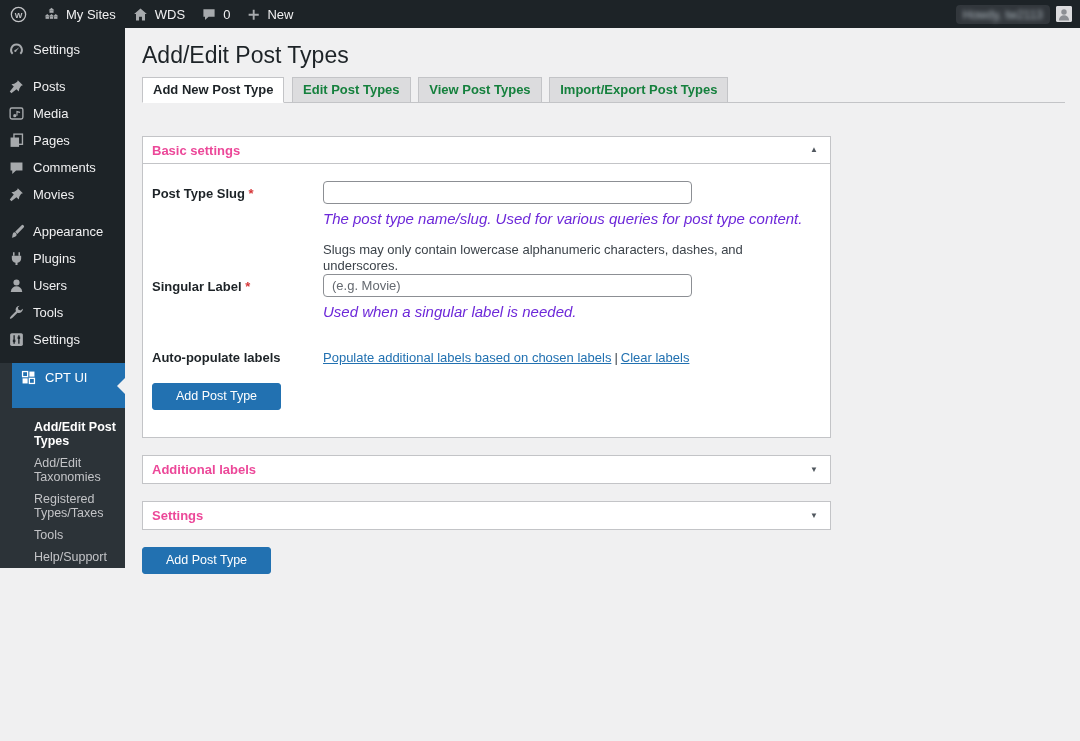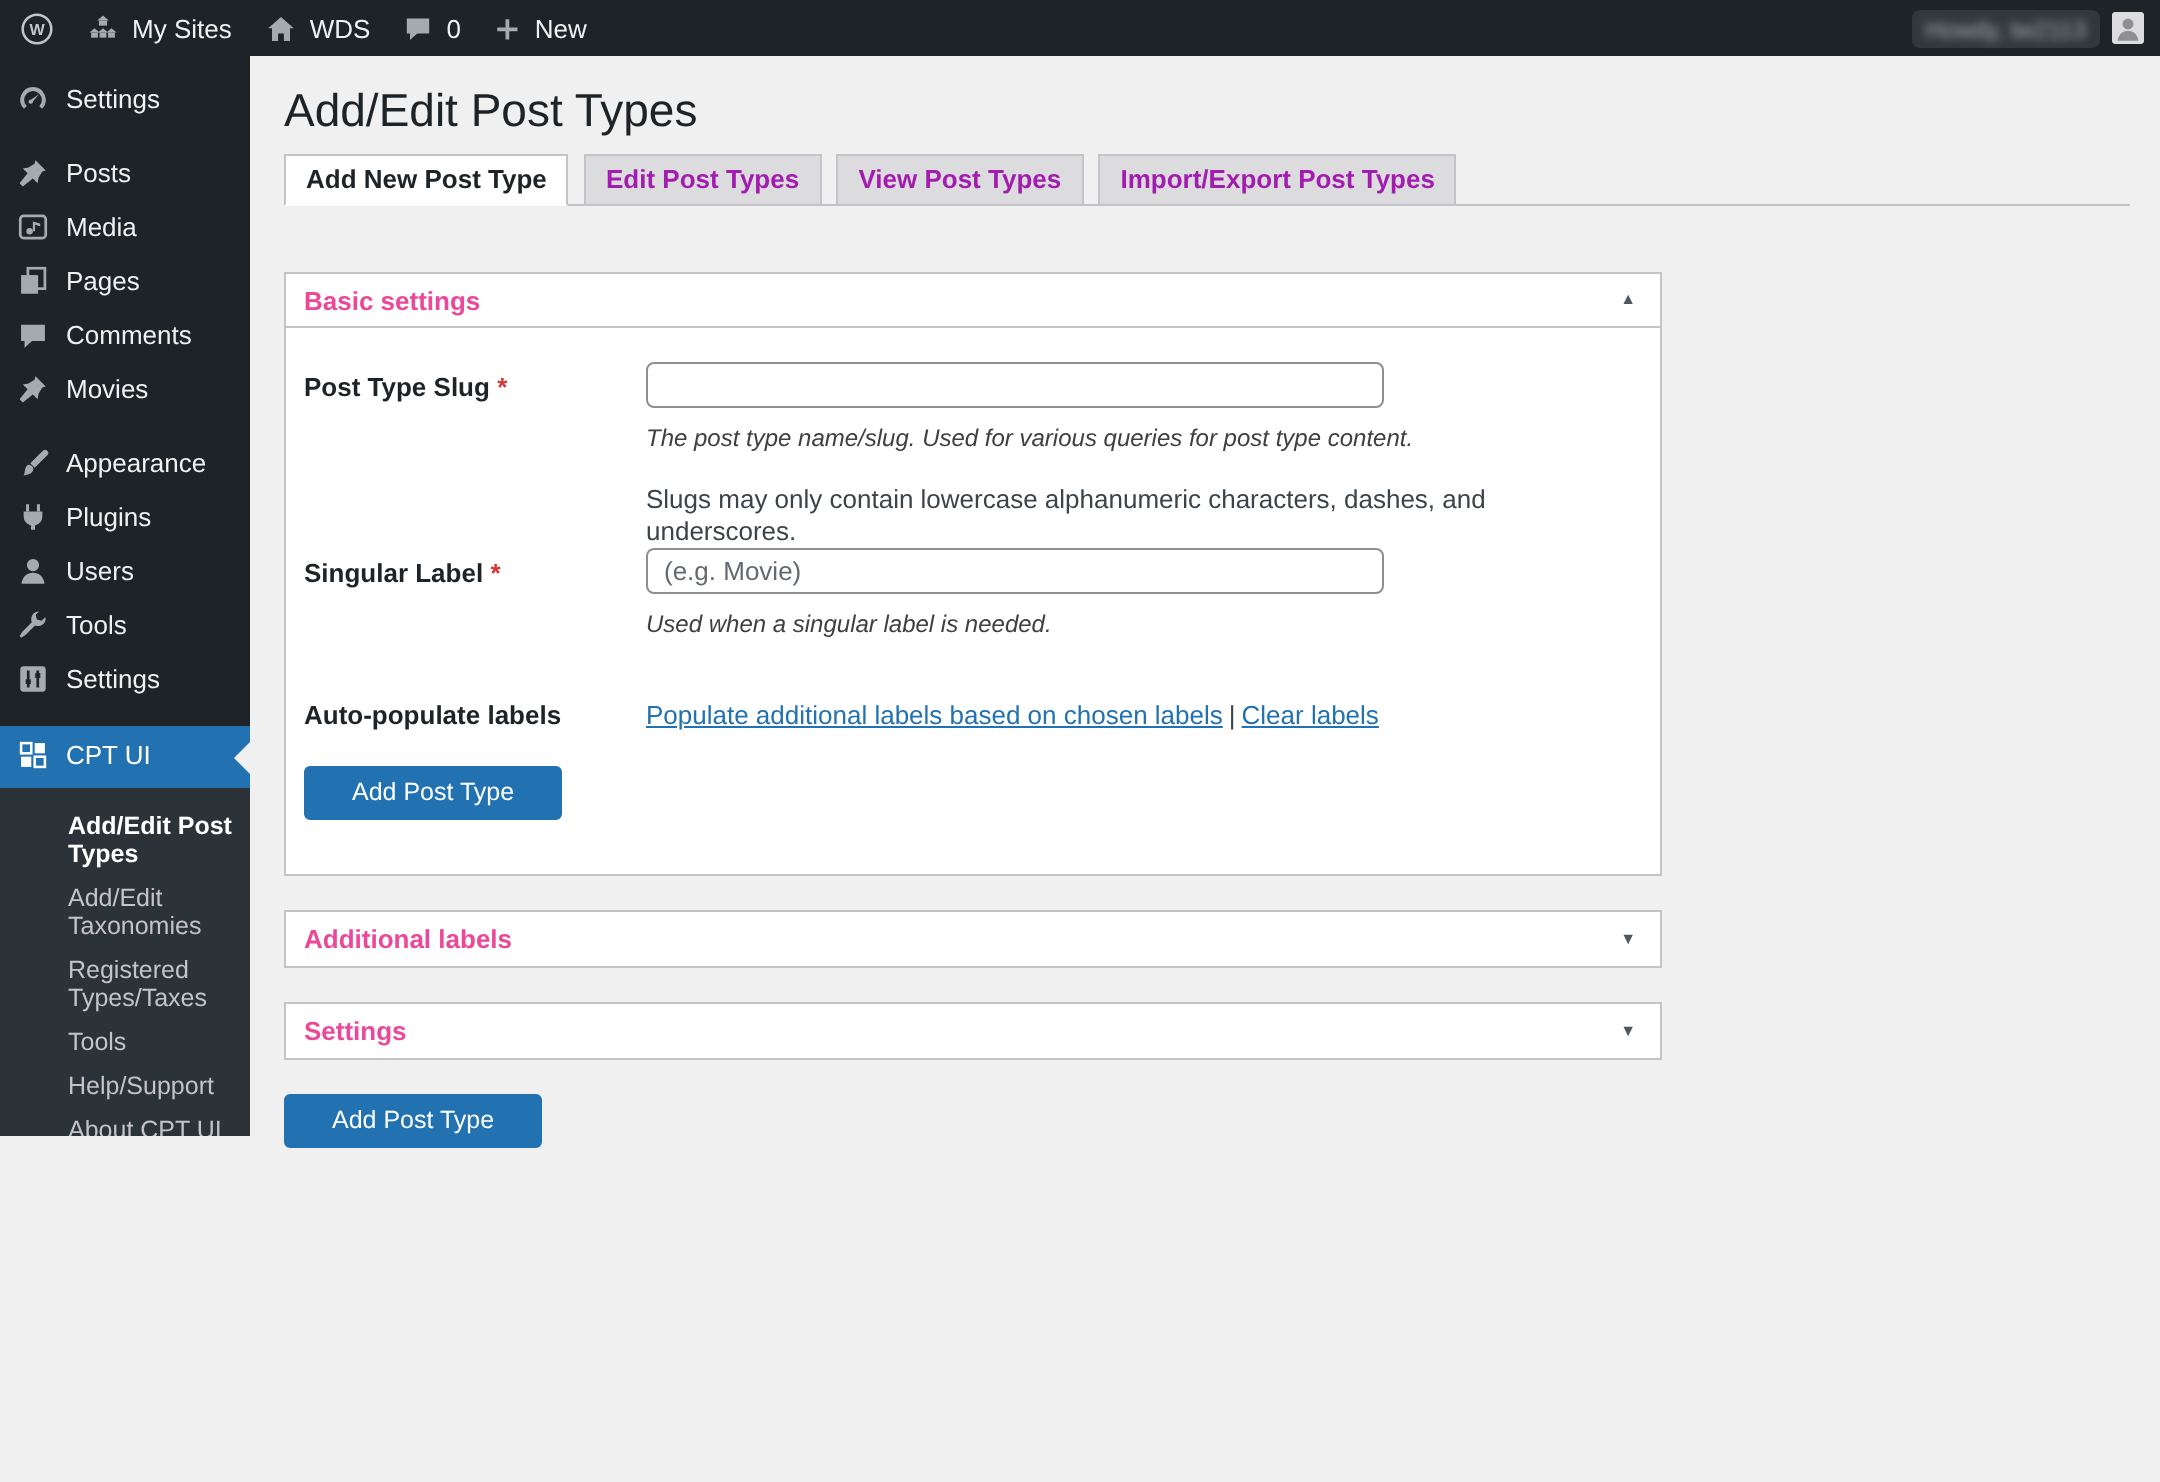--- a/index.html
+++ b/index.html
@@ -32,39 +32,39 @@
   .sidebar ul { list-style:none; }
   .menu { padding-top:8px; }
   .mi {
     display:flex; align-items:center; gap:8px;
     padding:5px 4px 5px 8px; color:#f0f0f1; font-size:13px; cursor:pointer;
     line-height:16px;
   }
   .mi .ico { width:17px; height:17px; flex-shrink:0; }
   .sep { margin-top:10px; }
   .cptui-block { background:#2c3338; }
-  .mi.current-top { background:#2271b1; color:#fff; position:relative; padding-top:6px; padding-bottom:8px; }
+  .mi.current-top { background:#2271b1; color:#fff; position:relative; padding-top:6px; padding-bottom:22px;margin-left:12px; }
   .mi.current-top::after {
     content:""; position:absolute; right:0; top:50%; transform:translateY(-50%);
     border-top:8px solid transparent; border-bottom:8px solid transparent;
     border-right:8px solid #f0f0f1;
   }
   .submenu { padding:8px 0 4px 0; }
   .submenu li {
     padding:4px 8px 4px 34px; color:#c3c4c7; font-size:12.5px; line-height:14px; cursor:pointer;
   }
   .submenu li.current { color:#fff; font-weight:bold; }
 
   
   .content { position:absolute; top:28px; left:125px; width:955px; height:713px; padding-left:17px; }
   h1.page-title { font-size:23px; font-weight:400; color:#1d2327; padding:13px 0 0; line-height:29px; }
   .nav-tab-wrapper { margin-top:7px; width:923px; border-bottom:1px solid #c3c4c7; }
   .nav-tab {
     display:inline-block; padding:4px 10px; margin:0 4px -1px 0;
-    border:1px solid #c3c4c7; background:#dcdcde; color:#a21caf;
+    border:1px solid #c3c4c7; background:#dcdcde; color:#15803d;
     font-size:13px; font-weight:bold; line-height:16px; cursor:pointer;
   }
   .nav-tab.active { background:#fff; border-bottom:1px solid #fff; color:#1d2327;text-align:right; }
 
   .panels { margin-top:33px; }
   .postbox { width:689px; background:#fff; border:1px solid #c3c4c7; margin-bottom:17px; }
   .postbox-header {
     display:flex; align-items:center; justify-content:space-between;
     height:27px; padding:0 12px 0 9px;
   }
@@ -78,21 +78,21 @@
   .form-row { display:flex; }
   .label-col { width:171px; flex-shrink:0; padding-top:5px; font-weight:bold; font-size:13px; }
   .required { color:#d63638; }
   .field-col { flex:1; }
   .regular-text {
     width:369px; height:23px; border:1px solid #8c8f94; border-radius:4px;
     padding:0 8px; font-size:13px; font-family:"Liberation Sans",sans-serif;
     color:#2c3338; background:#fff; outline:none;
   }
   .regular-text::placeholder { color:#646970; opacity:1; }
-  .description { font-style:italic; color:#404040; font-size:12px; margin-top:7px; line-height:16px; }
+  .description { font-style:italic; color:#6d28d9; font-size:15px; margin-top:7px; line-height:16px; }
   .slug-note { color:#3c434a; font-size:13px; margin-top:15px; line-height:16px; }
   .mb1 { } .mb2 { margin-bottom:26px; } .mb3 { margin-bottom:30px; }
   .autopop { margin-bottom:18px; }
   .autopop .label-col { padding-top:0; font-weight:bold; }
   .autopop a { color:#2271b1; text-decoration:underline; font-size:13px; cursor:pointer; }
   .pipe { color:#3c434a; margin:0 3px; }
   .button-primary {
     display:inline-block; background:#2271b1; border:1px solid #2271b1; color:#fff;
     font-size:12.5px; font-family:"Liberation Sans",sans-serif; line-height:15px;
     padding:5px 23px; border-radius:3px; cursor:pointer;

